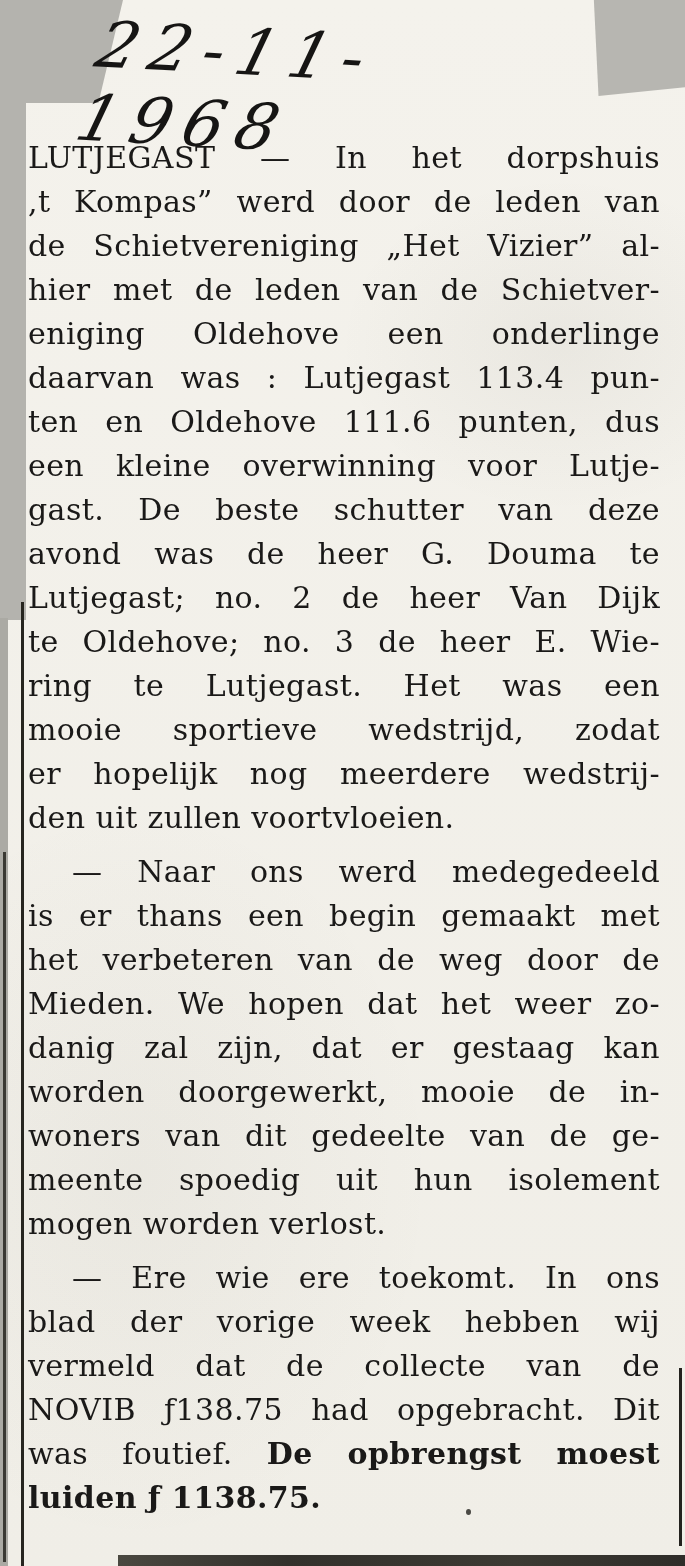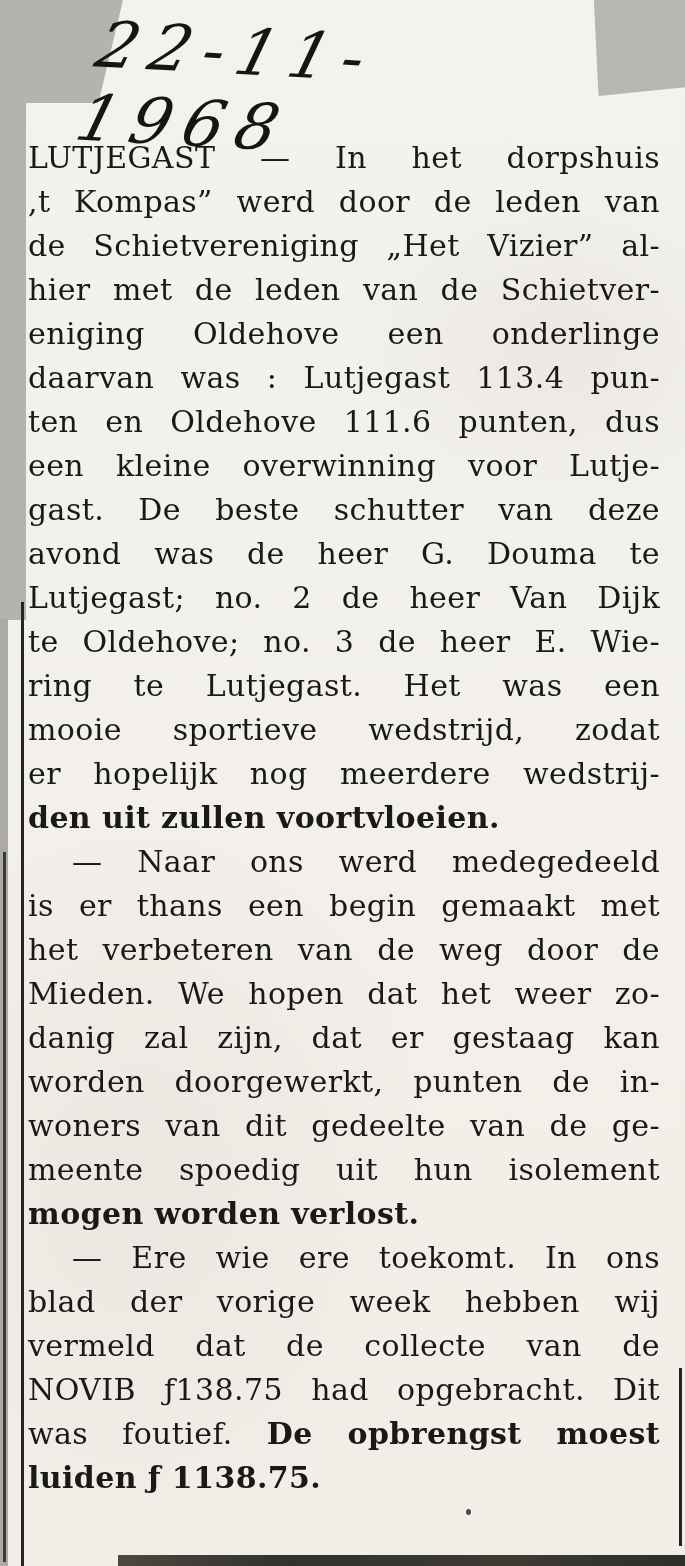--- a/index.html
+++ b/index.html
@@ -48,29 +48,29 @@
     font-size: 64px; letter-spacing: 12px;
     transform: rotate(3deg) skewX(-12deg);
     transform-origin: left top;
     color: #161514;
   }
 
   
   article {
     position: absolute; left: 28px; top: 136px; width: 632px;
   }
-  .para + .para { }
+  .para + .para { margin-top: 10px; }
   .line {
     display: block;
     height: 44px; line-height: 44px;
     font-size: 30px; letter-spacing: 0.4px;
     text-align: justify; text-align-last: justify;
     white-space: normal;
   }
-  .line.last { text-align-last: left; font-weight: bold; }
+  .line.last { text-align-last: left; }
   .line.indent { padding-left: 44px; }
   .bold { font-weight: 700; }
 </style>
 </head>
 <body>
 
 <div>
 
   <div class="gray topleft"></div>
   <div class="gray leftstrip"></div>
@@ -105,21 +105,21 @@
       <div class="line">er hopelijk nog meerdere wedstrij-</div>
       <div class="line last">den uit zullen voortvloeien.</div>
     </div>
 
     <div class="para">
       <div class="line indent">— Naar ons werd medegedeeld</div>
       <div class="line">is er thans een begin gemaakt met</div>
       <div class="line">het verbeteren van de weg door de</div>
       <div class="line">Mieden. We hopen dat het weer zo-</div>
       <div class="line">danig zal zijn, dat er gestaag kan</div>
-      <div class="line">worden doorgewerkt, punten de in-</div>
+      <div class="line">worden doorgewerkt, mooie de in-</div>
       <div class="line">woners van dit gedeelte van de ge-</div>
       <div class="line">meente spoedig uit hun isolement</div>
       <div class="line last">mogen worden verlost.</div>
     </div>
 
     <div class="para">
       <div class="line indent">— Ere wie ere toekomt. In ons</div>
       <div class="line">blad der vorige week hebben wij</div>
       <div class="line">vermeld dat de collecte van de</div>
       <div class="line">NOVIB ƒ138.75 had opgebracht. Dit</div>

